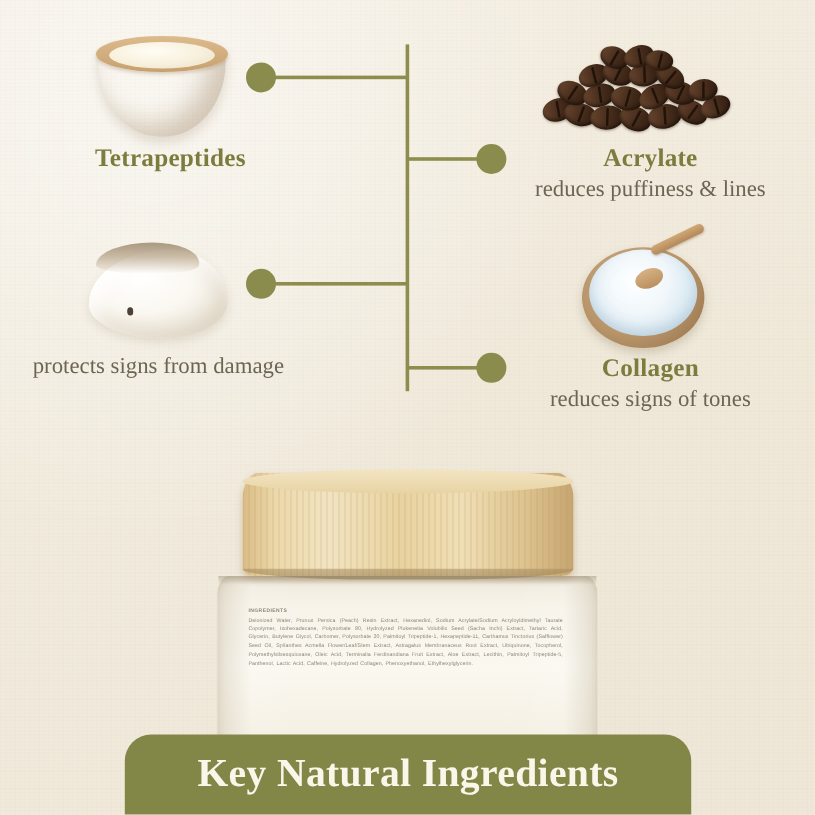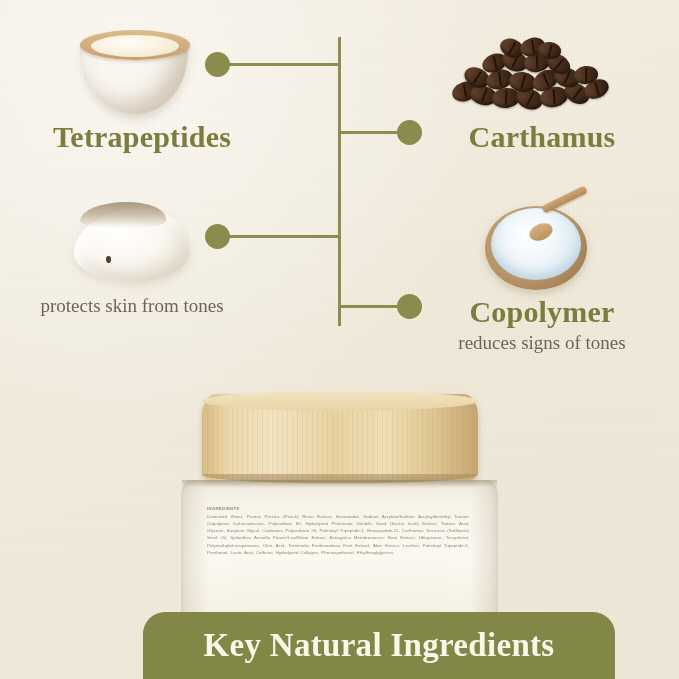--- a/index.html
+++ b/index.html
@@ -58,21 +58,21 @@
   }
 
   
   .ing-block {
     position: absolute;
     text-align: center;
   }
   .ing-title {
     font-family: "Liberation Serif", serif;
     font-weight: bold;
-    font-size: 30px;
+    font-size: 21px;
     color: #7b7c3d;
     letter-spacing: .2px;
     line-height: 1.1;
     margin: 0 0 4px 0;
     white-space: nowrap;
   }
   .ing-sub {
     font-family: "Liberation Serif", serif;
     font-size: 19px;
     color: #6d6553;
@@ -282,21 +282,20 @@
     position: absolute;
     left: 104px;
     top: 612px;
     width: 472px;
     height: 67px;
     background: #828748;
     border-radius: 22px 22px 0 0;
     display: flex;
     align-items: center;
     justify-content: center;
-    margin-left: 39px;
   }
   #banner-text {
     font-family: "Liberation Serif", serif;
     font-weight: bold;
     font-size: 33px;
     color: #fbf6ea;
     letter-spacing: .3px;
     white-space: nowrap;
   }
 </style>
@@ -365,29 +364,30 @@
     <div class="cbowl-swirl"></div>
     <div class="cbowl-spoon-handle"></div>
     <div class="cbowl-spoon-bowl"></div>
   </div>
 
   <div class="ing-block" style="left:10px; top:120px; width:264px;">
     <p class="ing-title">Tetrapeptides</p>
   </div>
 
   <div class="ing-block" style="left:410px; top:120px; width:264px;">
-    <p class="ing-title">Carthamus</p>
+    <p class="ing-title">Acrylate</p>
+    <p class="ing-sub">reduces puffiness &amp; lines</p>
   </div>
 
   <div class="ing-block" style="left:0px; top:295px; width:264px;">
-    <p class="ing-sub">protects skin from tones</p>
+    <p class="ing-sub">protects signs from damage</p>
   </div>
 
   <div class="ing-block" style="left:410px; top:295px; width:264px;">
-    <p class="ing-title">Copolymer</p>
+    <p class="ing-title">Collagen</p>
     <p class="ing-sub">reduces signs of tones</p>
   </div>
 
   <div id="jar">
     <div class="jar-body"></div>
     <div class="jar-neck"></div>
     <div class="jar-lid"></div>
     <div class="jar-lid-top"></div>
     <div class="jar-lid-base"></div>
 

